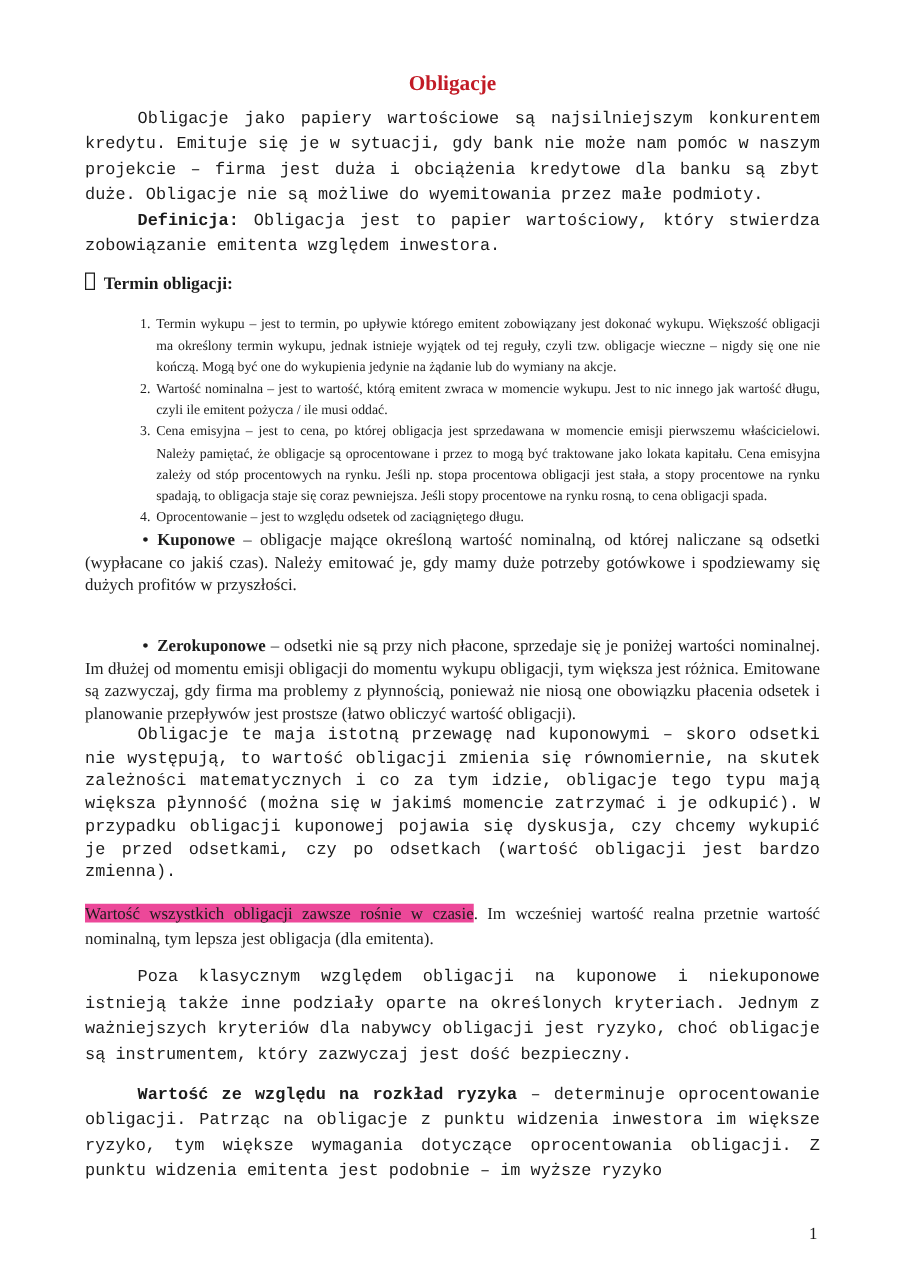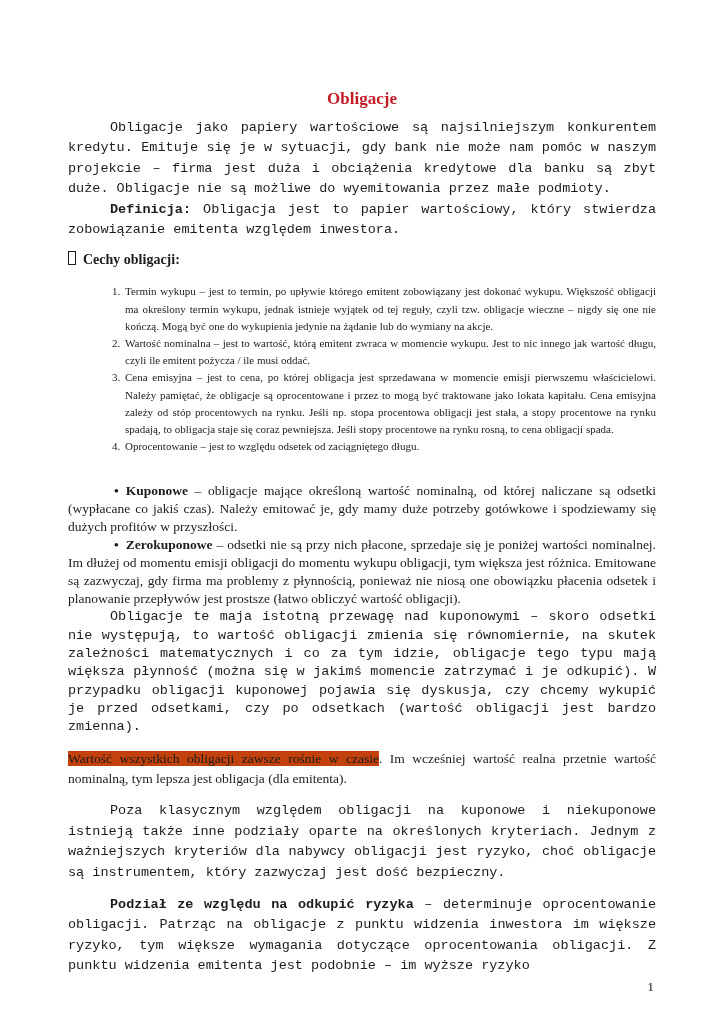--- a/index.html
+++ b/index.html
@@ -7,21 +7,21 @@
     width: 724px; height: 1024px;
     background: #ffffff;
     overflow: hidden;
     position: relative;
     font-family: "Liberation Serif", "DejaVu Serif", serif;
     color: #1c1c1c;
   }
   .page {
     position: relative;
     width: 724px; height: 1024px;
-    padding: 88px 68px 0 68px;
+    padding: 56px 68px 0 68px;
     box-sizing: border-box;
   }
   .doc-title {
     margin: 0 0 9px 0;
     text-align: center;
     font-size: 17px;
     line-height: 21px;
     font-weight: bold;
     color: #c21b26;
   }
@@ -53,64 +53,65 @@
     font-size: 11px;
     line-height: 17.2px;
     text-align: justify;
     padding-left: 2px;
   }
   .bullet-para {
     font-size: 13.5px;
     line-height: 18px;
     text-align: justify;
     text-indent: 46px;
+    margin-top: 31px;
   }
-  .bullet-para.first { margin-top: 27px; font-family: Liberation Serif, serif; }
+  .bullet-para.first { margin-top: 0; font-family: Liberation Serif, serif; }
   .bullet-char { font-weight: bold; margin-right: 7px; }
   .bold { font-weight: bold; }
   .advantage-para { margin-top: 0; line-height: 18.3px; }
   .highlight-para { margin-top: 12px; }
-  .hl-mark { background: #c2410c; }
+  .hl-mark { background: #ec4899; }
   .division-para { margin-top: 12px; }
   .risk-para { margin-top: 12px; }
   .page-number {
     position: absolute;
     right: 70px; bottom: 30px;
     font-size: 13.5px;
     line-height: 14px;
   }
 </style>
 </head>
 <body>
 
 <div class="page">
 
   <h1 class="doc-title">Obligacje</h1>
 
   <p class="para indent">Obligacje jako papiery wartościowe są najsilniejszym konkurentem kredytu. Emituje się je w sytuacji, gdy bank nie może nam pomóc w naszym projekcie – firma jest duża i obciążenia kredytowe dla banku są zbyt duże. Obligacje nie są możliwe do wyemitowania przez małe podmioty.</p>
 
   <p class="para indent"><span class="bold">Definicja:</span><span> Obligacja jest to papier wartościowy, który stwierdza zobowiązanie emitenta względem inwestora.</span></p>
 
-  <h2 class="section-heading"><span class="glyph-box"></span><span>Cechy obligacji:</span></h2>
+  <h2 class="section-heading"><span class="glyph-box"></span><span>Termin obligacji:</span></h2>
 
   <ol class="doc-list">
     <li>Termin wykupu – jest to termin, po upływie którego emitent zobowiązany jest dokonać wykupu. Większość obligacji ma określony termin wykupu, jednak istnieje wyjątek od tej reguły, czyli tzw. obligacje wieczne – nigdy się one nie kończą. Mogą być one do wykupienia jedynie na żądanie lub do wymiany na akcje.</li>
     <li>Wartość nominalna – jest to wartość, którą emitent zwraca w momencie wykupu. Jest to nic innego jak wartość długu, czyli ile emitent pożycza / ile musi oddać.</li>
     <li>Cena emisyjna – jest to cena, po której obligacja jest sprzedawana w momencie emisji pierwszemu właścicielowi. Należy pamiętać, że obligacje są oprocentowane i przez to mogą być traktowane jako lokata kapitału. Cena emisyjna zależy od stóp procentowych na rynku. Jeśli np. stopa procentowa obligacji jest stała, a stopy procentowe na rynku spadają, to obligacja staje się coraz pewniejsza. Jeśli stopy procentowe na rynku rosną, to cena obligacji spada.</li>
     <li>Oprocentowanie – jest to względu odsetek od zaciągniętego długu.</li>
   </ol>
 
 
   <p class="para bullet-para first"><span class="bullet-char">•</span><span class="bold">Kuponowe</span><span> – obligacje mające określoną wartość nominalną, od której naliczane są odsetki (wypłacane co jakiś czas). Należy emitować je, gdy mamy duże potrzeby gotówkowe i spodziewamy się dużych profitów w przyszłości.</span></p>
 
   <p class="para bullet-para"><span class="bullet-char">•</span><span class="bold">Zerokuponowe</span><span> – odsetki nie są przy nich płacone, sprzedaje się je poniżej wartości nominalnej. Im dłużej od momentu emisji obligacji do momentu wykupu obligacji, tym większa jest różnica. Emitowane są zazwyczaj, gdy firma ma problemy z płynnością, ponieważ nie niosą one obowiązku płacenia odsetek i planowanie przepływów jest prostsze (łatwo obliczyć wartość obligacji).</span></p>
 
   <p class="para indent advantage-para">Obligacje te maja istotną przewagę nad kuponowymi – skoro odsetki nie występują, to wartość obligacji zmienia się równomiernie, na skutek zależności matematycznych i co za tym idzie, obligacje tego typu mają większa płynność (można się w jakimś momencie zatrzymać i je odkupić). W przypadku obligacji kuponowej pojawia się dyskusja, czy chcemy wykupić je przed odsetkami, czy po odsetkach (wartość obligacji jest bardzo zmienna).</p>
 
   <p class="para highlight-para"><span class="hl-mark">Wartość wszystkich obligacji zawsze rośnie w czasie</span><span>. Im wcześniej wartość realna przetnie wartość nominalną, tym lepsza jest obligacja (dla emitenta).</span></p>
 
   <p class="para indent division-para">Poza klasycznym względem obligacji na kuponowe i niekuponowe istnieją także inne podziały oparte na określonych kryteriach. Jednym z ważniejszych kryteriów dla nabywcy obligacji jest ryzyko, choć obligacje są instrumentem, który zazwyczaj jest dość bezpieczny.</p>
 
-  <p class="para indent risk-para"><span class="bold">Podział ze względu na odkupić ryzyka</span><span> – determinuje oprocentowanie obligacji. Patrząc na obligacje z punktu widzenia inwestora im większe ryzyko, tym większe wymagania dotyczące oprocentowania obligacji. Z punktu widzenia emitenta jest podobnie – im wyższe ryzyko</span></p>
+  <p class="para indent risk-para"><span class="bold">Wartość ze względu na rozkład ryzyka</span><span> – determinuje oprocentowanie obligacji. Patrząc na obligacje z punktu widzenia inwestora im większe ryzyko, tym większe wymagania dotyczące oprocentowania obligacji. Z punktu widzenia emitenta jest podobnie – im wyższe ryzyko</span></p>
 
   <div class="page-number">1</div>
 
 </div>
 
 </body></html>

